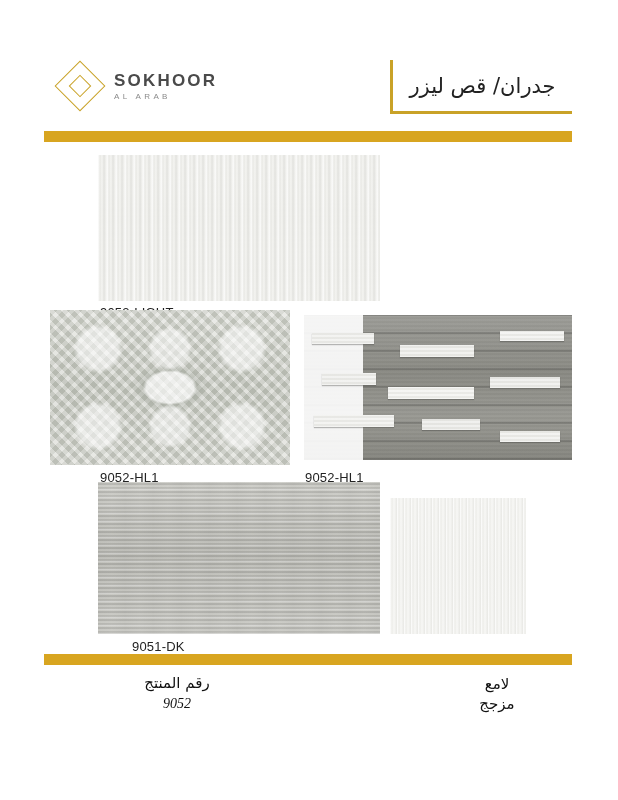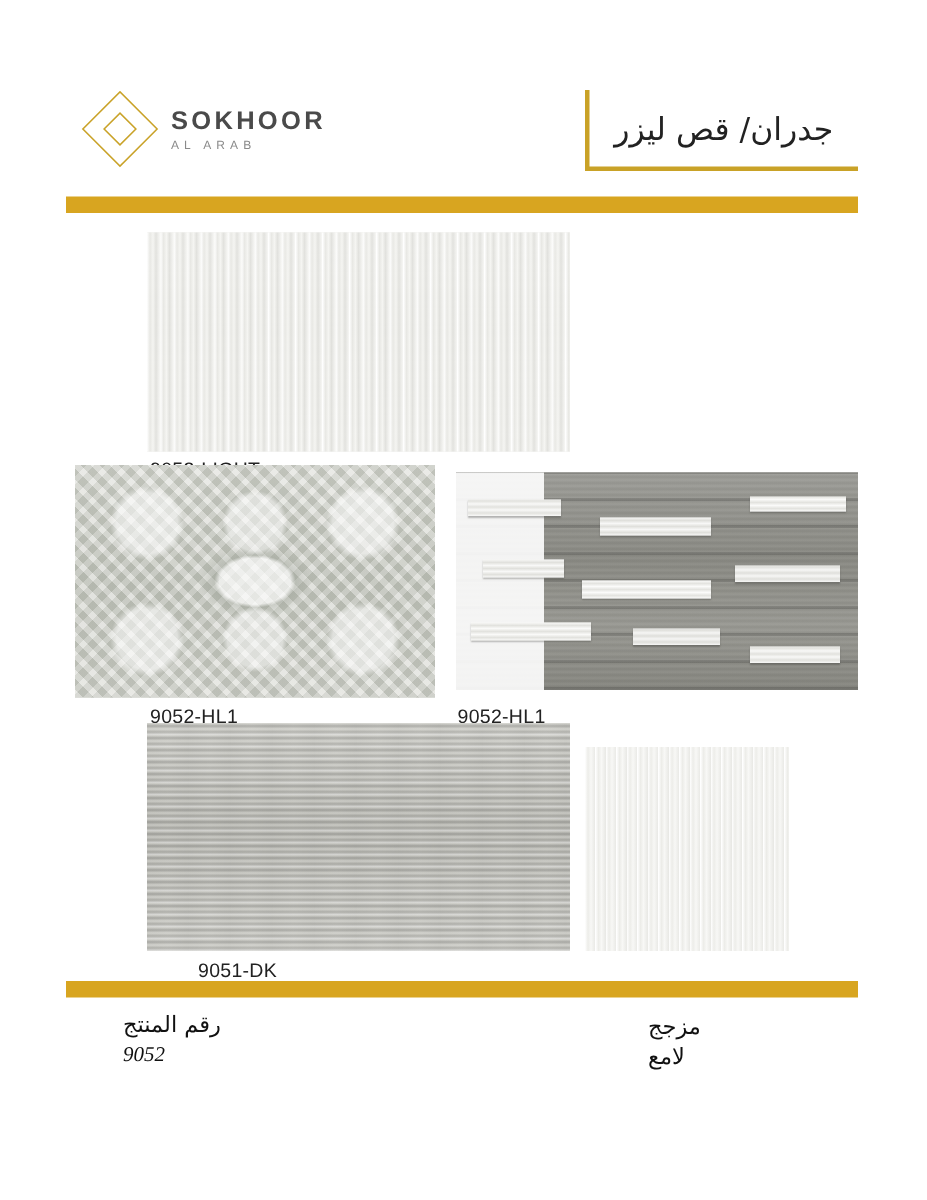--- a/index.html
+++ b/index.html
@@ -219,21 +219,21 @@
   
   .footer {
     position: absolute;
     left: 44px;
     top: 672px;
     width: 528px;
     height: 70px;
   }
   .foot-col {
     position: absolute;
-    text-align: left;
+    text-align: center;
     direction: rtl;
   }
   .foot-label {
     font-family: "DejaVu Sans", sans-serif;
     color: #111111;
   }
   .foot-value {
     font-family: "Liberation Serif", serif;
     font-style: italic;
     color: #111111;
@@ -304,18 +304,18 @@
   <div class="caption" style="left:100px; top:639px;margin-left:32px;">9051-DK</div>
 
   <div class="gold-bar-bottom"></div>
 
   <div class="footer">
     <div class="foot-col col-product">
       <div class="foot-label">رقم المنتج</div>
       <div class="foot-value">9052</div>
     </div>
     <div class="foot-col col-finish">
+      <div class="foot-label">لامع</div>
       <div class="foot-label">مزجج</div>
-      <div class="foot-label">لامع</div>
     </div>
   </div>
 
 </div>
 
 </body></html>

